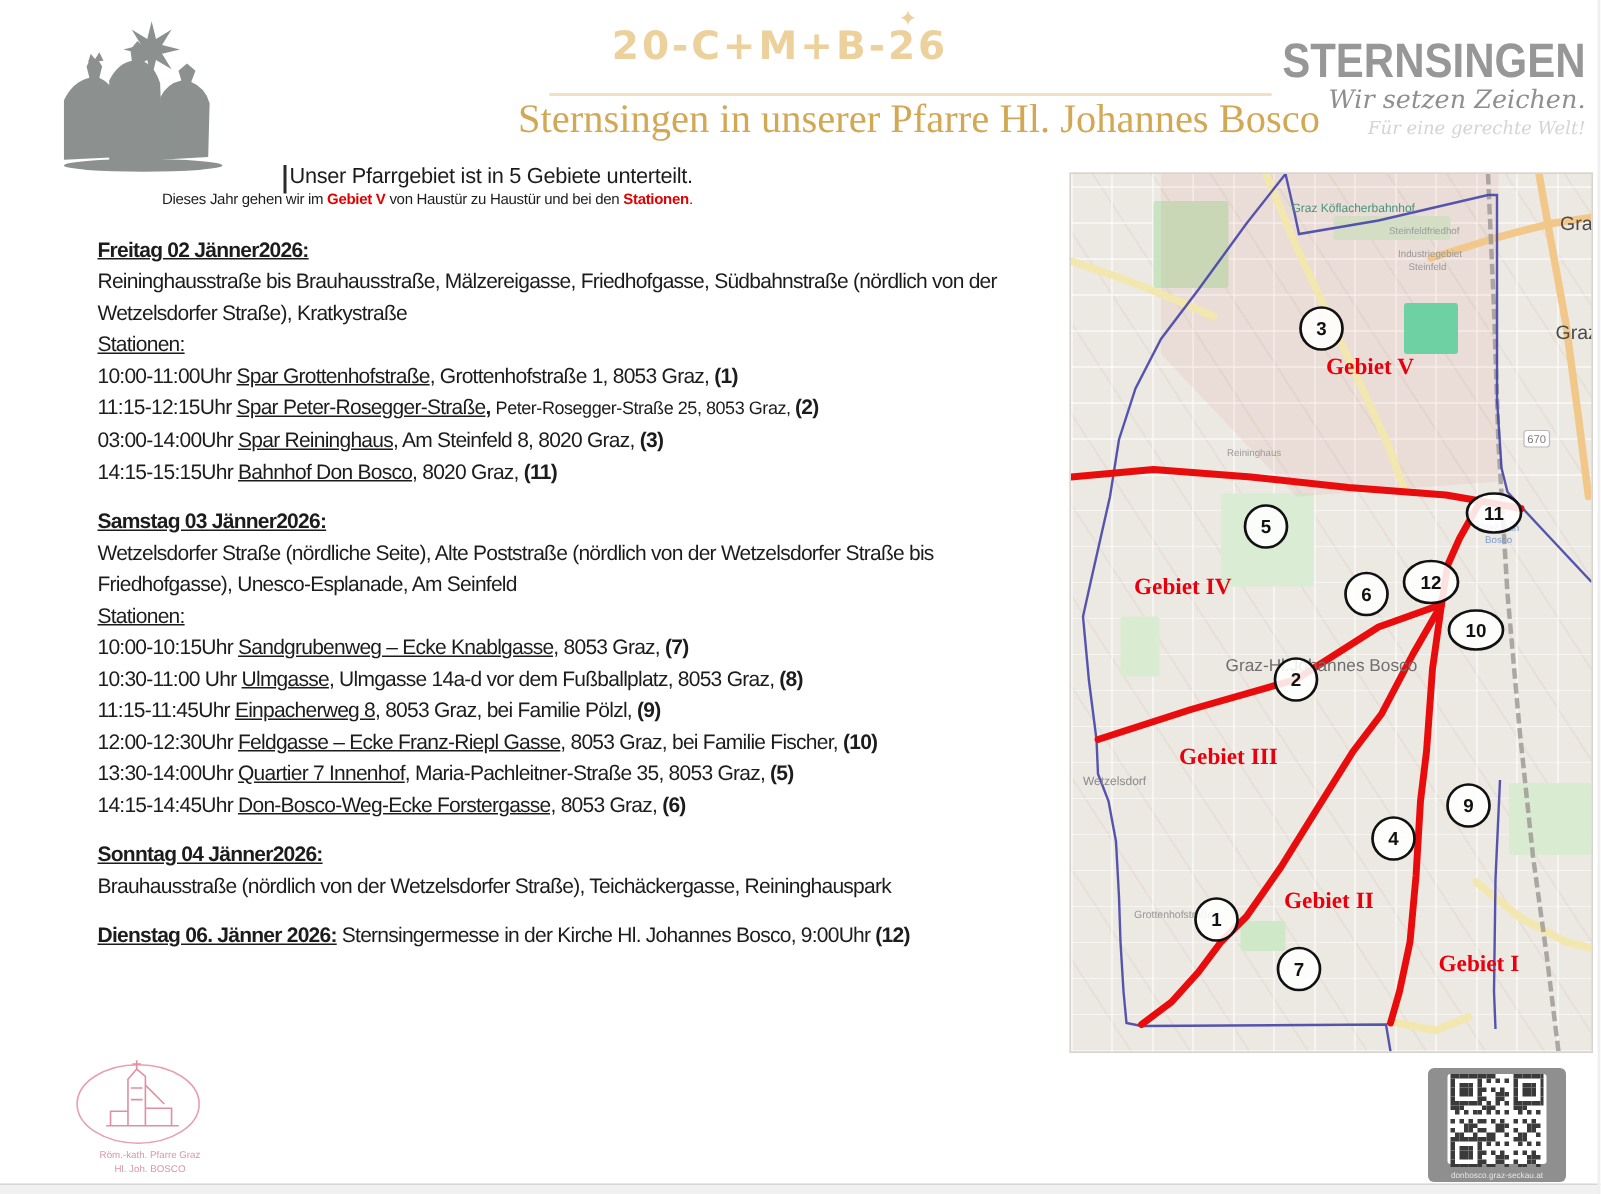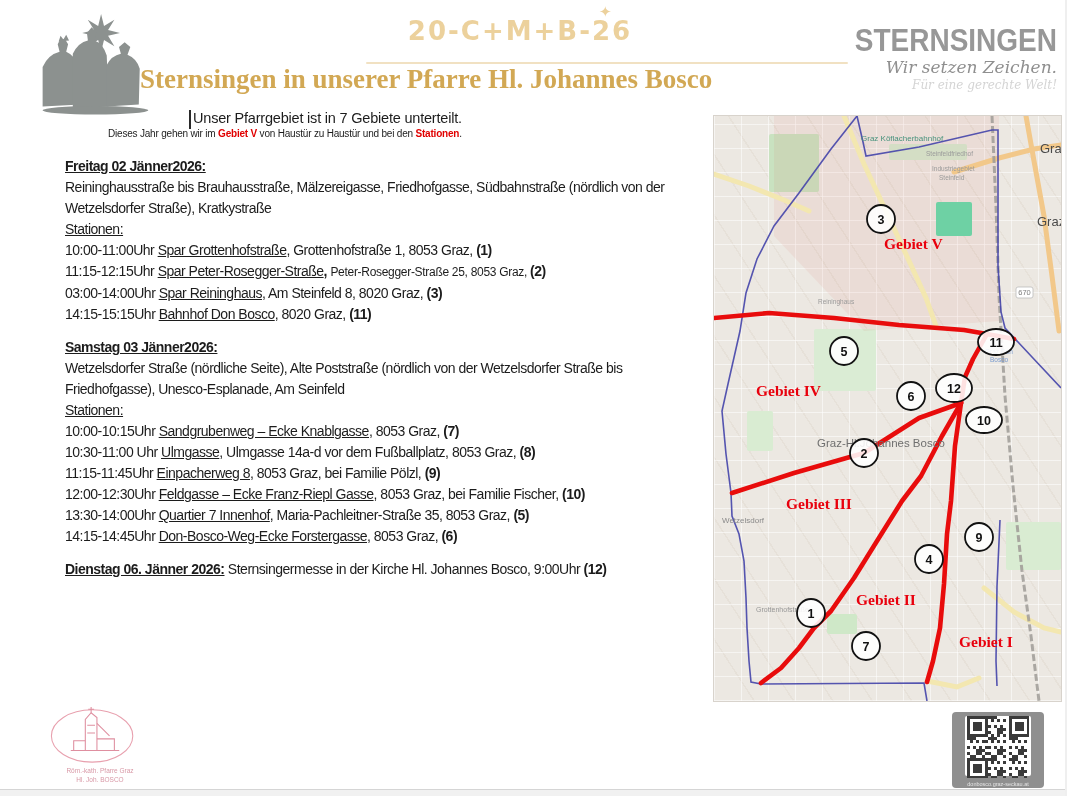--- a/index.html
+++ b/index.html
@@ -5,22 +5,22 @@
   html,body{margin:0;padding:0}
   body{width:1067px;height:796px;position:relative;background:#fff;overflow:hidden;
        font-family:"Liberation Sans",sans-serif;color:#1c1c1c;}
   .abs{position:absolute}
   
   #kings-logo{left:20px;top:12px}
   #cmb-text{left:330px;top:16px;width:380px;text-align:center;font-family:"DejaVu Sans",sans-serif;
      font-weight:bold;font-size:26px;letter-spacing:2px;color:#ecd19c;white-space:nowrap}
   #cmb-star{left:599px;top:3px;font-size:15px;color:#ecd19c}
   #gold-underline{left:366px;top:62px;width:482px;height:2px;background:rgba(233,209,162,.65);border-radius:2px}
-  #page-title{left:140px;top:64px;width:740px;text-align:left;font-family:"Liberation Serif",serif;
-     font-weight:bold;font-size:27px;color:#d2a854;white-space:nowrap}
+  #page-title{left:140px;top:64px;width:740px;text-align:right;font-family:"Liberation Serif",serif;
+     font-weight:normal;font-size:27px;color:#d2a854;white-space:nowrap}
   #ss-logo{right:10px;top:26px;width:220px;text-align:right}
   #ss-line1{font-size:28px;font-weight:bold;color:#979797;line-height:30px;transform:scaleY(1.15);letter-spacing:0}
   #ss-line2{font-family:"DejaVu Serif",serif;font-style:italic;font-size:17px;color:#8f8f8f;line-height:22px}
   #ss-line3{font-family:"DejaVu Serif",serif;font-style:italic;font-size:12px;color:#d4d4d4;line-height:14px}
   
   #text-cursor{left:189px;top:110px;width:1.5px;height:19px;background:#2a2a2a}
   #intro-line1{left:193px;top:110px;font-size:14.5px;letter-spacing:-.2px;white-space:nowrap}
   #intro-line2{left:108px;top:128px;font-size:10px;letter-spacing:-.2px;white-space:nowrap}
   
   #content{left:65px;top:156px;width:648px;font-size:14px;line-height:21px;letter-spacing:-.5px}
@@ -70,21 +70,21 @@
 <div class="abs" id="gold-underline"></div>
 <div class="abs" id="page-title">Sternsingen in unserer Pfarre Hl. Johannes Bosco</div>
 
 <div class="abs" id="ss-logo">
   <div id="ss-line1">STERNSINGEN</div>
   <div id="ss-line2">Wir setzen Zeichen.</div>
   <div id="ss-line3">Für eine gerechte Welt!</div>
 </div>
 
 <div class="abs" id="text-cursor"></div>
-<div class="abs" id="intro-line1">Unser Pfarrgebiet ist in 7 Gebiete unterteilt.</div>
+<div class="abs" id="intro-line1">Unser Pfarrgebiet ist in 5 Gebiete unterteilt.</div>
 <div class="abs" id="intro-line2"><span>Dieses Jahr gehen wir im </span><span class="b r">Gebiet V</span><span> von Haustür zu Haustür und bei den </span><span class="b r">Stationen</span><span>.</span></div>
 
 <div class="abs" id="content">
     <div class="section">
       <div class="line"><span class="b u">Freitag 02 Jänner2026:</span></div>
       <div class="line"><span>Reininghausstraße bis Brauhausstraße, Mälzereigasse, Friedhofgasse, Südbahnstraße (nördlich von der</span></div>
       <div class="line"><span>Wetzelsdorfer Straße), Kratkystraße</span></div>
       <div class="line"><span class="u">Stationen:</span></div>
       <div class="line"><span>10:00-11:00Uhr </span><span class="u">Spar Grottenhofstraße</span><span>, Grottenhofstraße 1, 8053 Graz, </span><span class="b">(1)</span></div>
       <div class="line"><span>11:15-12:15Uhr </span><span class="u">Spar Peter-Rosegger-Straße</span><span class="b">, </span><span class="s">Peter-Rosegger-Straße 25, 8053 Graz</span><span class="s">, </span><span class="b">(2)</span></div>
@@ -95,20 +95,24 @@
       <div class="line"><span class="b u">Samstag 03 Jänner2026:</span></div>
       <div class="line"><span>Wetzelsdorfer Straße (nördliche Seite), Alte Poststraße (nördlich von der Wetzelsdorfer Straße bis</span></div>
       <div class="line"><span>Friedhofgasse), Unesco-Esplanade, Am Seinfeld</span></div>
       <div class="line"><span class="u">Stationen:</span></div>
       <div class="line"><span>10:00-10:15Uhr </span><span class="u">Sandgrubenweg – Ecke Knablgasse,</span><span> 8053 Graz, </span><span class="b">(7)</span></div>
       <div class="line"><span>10:30-11:00 Uhr </span><span class="u">Ulmgasse</span><span>, Ulmgasse 14a-d vor dem Fußballplatz, 8053 Graz, </span><span class="b">(8)</span></div>
       <div class="line"><span>11:15-11:45Uhr </span><span class="u">Einpacherweg 8</span><span>, 8053 Graz, bei Familie Pölzl, </span><span class="b">(9)</span></div>
       <div class="line"><span>12:00-12:30Uhr </span><span class="u">Feldgasse – Ecke Franz-Riepl Gasse</span><span>, 8053 Graz, bei Familie Fischer, </span><span class="b">(10)</span></div>
       <div class="line"><span>13:30-14:00Uhr </span><span class="u">Quartier 7 Innenhof</span><span>, Maria-Pachleitner-Straße 35, 8053 Graz, </span><span class="b">(5)</span></div>
       <div class="line"><span>14:15-14:45Uhr </span><span class="u">Don-Bosco-Weg-Ecke Forstergasse,</span><span> 8053 Graz, </span><span class="b">(6)</span></div>
+    </div>
+    <div class="section">
+      <div class="line"><span class="b u">Sonntag 04 Jänner2026:</span></div>
+      <div class="line"><span>Brauhausstraße (nördlich von der Wetzelsdorfer Straße), Teichäckergasse, Reininghauspark</span></div>
     </div>
     <div class="section">
       <div class="line"><span class="b u">Dienstag 06. Jänner 2026:</span><span> Sternsingermesse in der Kirche Hl. Johannes Bosco, 9:00Uhr </span><span class="b">(12)</span></div>
     </div>
   </div>
 
 <div class="abs" id="map">
     <svg viewBox="0 0 347 585" width="347" height="585">
       <rect x="55" y="18" width="50" height="58" rx="2" fill="#c9e2c0"></rect>
       <rect x="175" y="28" width="78" height="16" rx="2" fill="#d4ead0"></rect>

